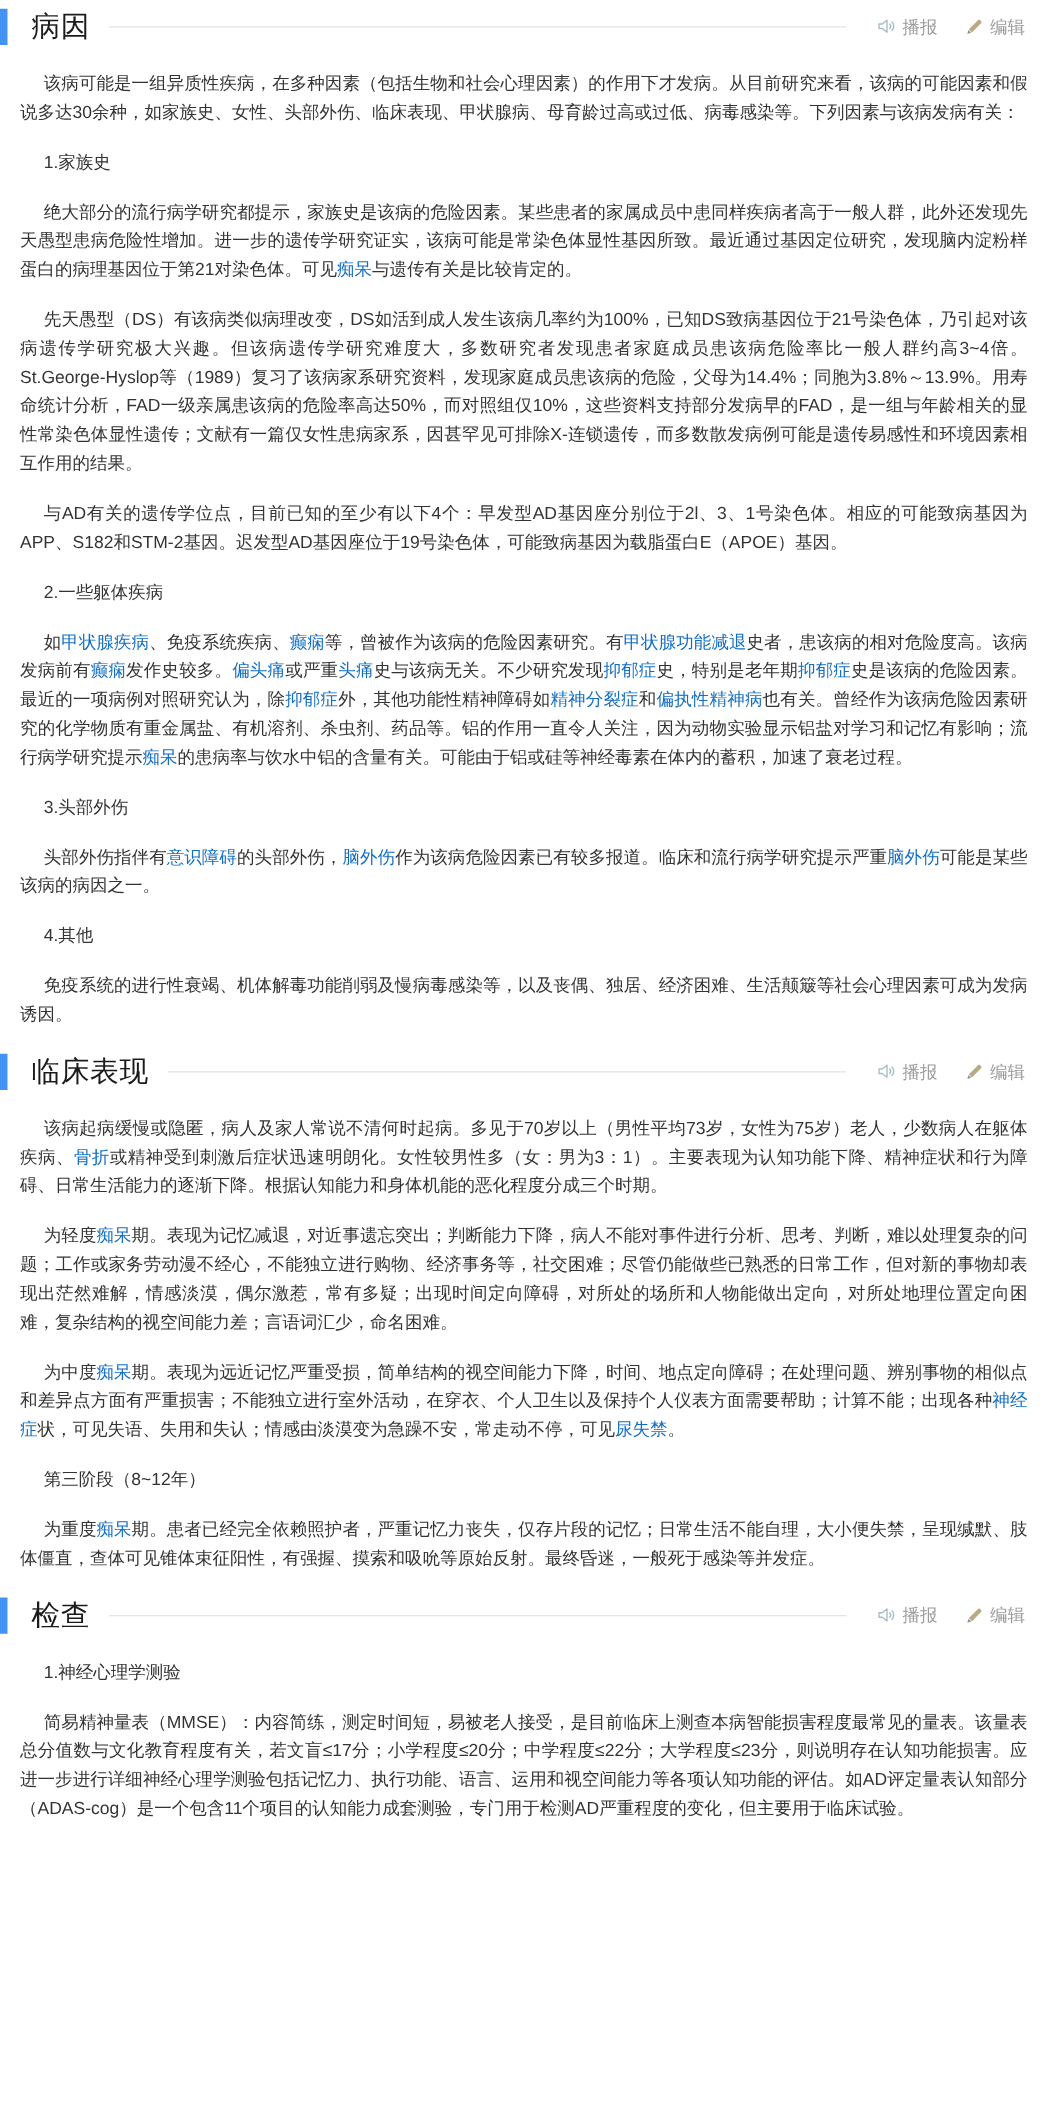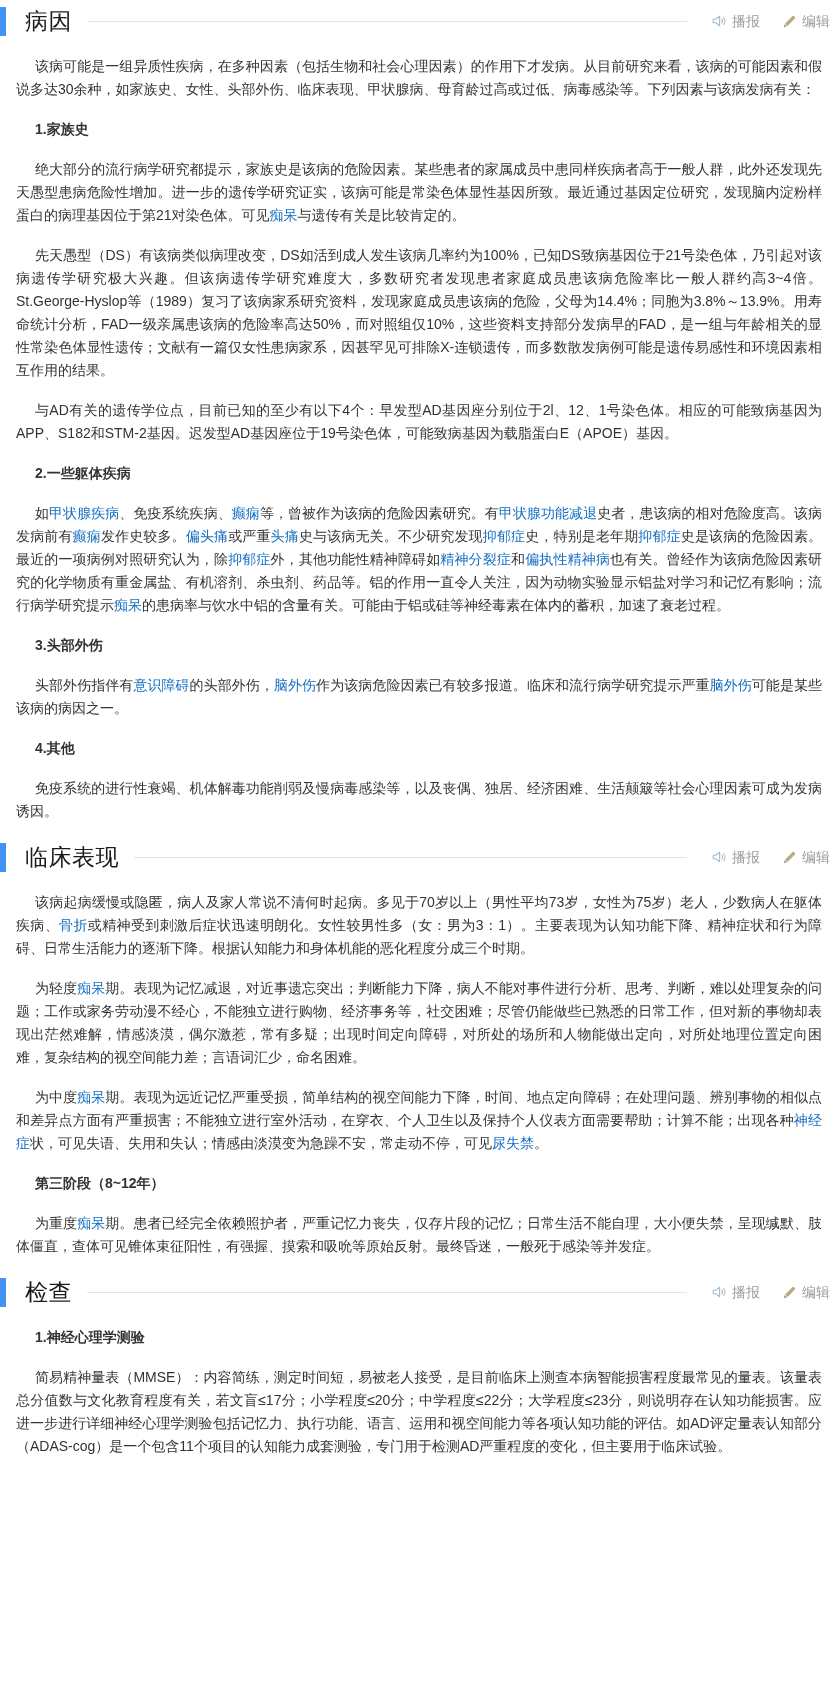--- a/index.html
+++ b/index.html
@@ -1,34 +1,34 @@
 <!DOCTYPE html>
 <html><head>
 <meta charset="utf-8">
 <style>
   html, body { margin: 0; padding: 0; background: #ffffff; }
   body { font-family: "Liberation Sans", "DejaVu Sans", sans-serif; }
   .page { width: 838px; padding-top: 4px; box-sizing: border-box; }
 
   .section { margin-bottom: 12px; }
 
-  .section-header { display: flex; align-items: center; height: 34px; padding-right: 8px; text-align: center; }
+  .section-header { display: flex; align-items: center; height: 34px; padding-right: 18px; text-align: center; }
   .bar { width: 6px; height: 29px; background: #4293f4; margin-right: 19px; flex: none; }
   .section-title { font-size: 23px; line-height: 34px; font-weight: 400; color: #1b1b1b; margin: 0; letter-spacing: 0.5px; white-space: nowrap; }
   .divider { flex: 1; height: 1px; background: #e4e4e4; margin: 0 24px 0 15px; }
 
   .action { display: flex; align-items: center; color: #9b9b9b; font-size: 14px; cursor: pointer; user-select: none; flex: none; }
   .action + .action { margin-left: 22px; }
   .action .icon { margin-right: 5px; display: block; }
   .speaker { color: #a6bdc9; }
   .action-label { line-height: 1; }
 
   .section-body { padding: 0 16px; }
   .para { font-size: 14px; line-height: 23px; color: #333333; text-align: justify; text-indent: 19px; margin: 17px 0; }
-  .subhead { font-weight: 700; }
+  .subhead { font-weight: 400; }
   .link { color: #136ec2; text-decoration: none; cursor: pointer; }
 </style>
 </head>
 <body>
 
 <div class="page" id="page">
     <section class="section">
       <div class="section-header">
         <span class="bar"></span>
         <h2 class="section-title">病因</h2>
@@ -47,21 +47,21 @@
             <path d="M2.9 10.7l2.4 2.4-3.3.9z" fill="#8f9398"></path>
           </svg>
           <span class="action-label">编辑</span>
         </span>
       </div>
       <div class="section-body">
         <div class="para">该病可能是一组异质性疾病，在多种因素（包括生物和社会心理因素）的作用下才发病。从目前研究来看，该病的可能因素和假说多达30余种，如家族史、女性、头部外伤、临床表现、甲状腺病、母育龄过高或过低、病毒感染等。下列因素与该病发病有关：</div>
         <div class="para subhead">1.家族史</div>
         <div class="para">绝大部分的流行病学研究都提示，家族史是该病的危险因素。某些患者的家属成员中患同样疾病者高于一般人群，此外还发现先天愚型患病危险性增加。进一步的遗传学研究证实，该病可能是常染色体显性基因所致。最近通过基因定位研究，发现脑内淀粉样蛋白的病理基因位于第21对染色体。可见<a class="link">痴呆</a>与遗传有关是比较肯定的。</div>
         <div class="para">先天愚型（DS）有该病类似病理改变，DS如活到成人发生该病几率约为100%，已知DS致病基因位于21号染色体，乃引起对该病遗传学研究极大兴趣。但该病遗传学研究难度大，多数研究者发现患者家庭成员患该病危险率比一般人群约高3~4倍。St.George-Hyslop等（1989）复习了该病家系研究资料，发现家庭成员患该病的危险，父母为14.4%；同胞为3.8%～13.9%。用寿命统计分析，FAD一级亲属患该病的危险率高达50%，而对照组仅10%，这些资料支持部分发病早的FAD，是一组与年龄相关的显性常染色体显性遗传；文献有一篇仅女性患病家系，因甚罕见可排除X-连锁遗传，而多数散发病例可能是遗传易感性和环境因素相互作用的结果。</div>
-        <div class="para">与AD有关的遗传学位点，目前已知的至少有以下4个：早发型AD基因座分别位于2l、12、1号染色体。相应的可能致病基因为APP、S182和STM-2基因。迟发型AD基因座位于19号染色体，可能致病基因为载脂蛋白E（APOE）基因。</div>
+        <div class="para">与AD有关的遗传学位点，目前已知的至少有以下4个：早发型AD基因座分别位于2l、3、1号染色体。相应的可能致病基因为APP、S182和STM-2基因。迟发型AD基因座位于19号染色体，可能致病基因为载脂蛋白E（APOE）基因。</div>
         <div class="para subhead">2.一些躯体疾病</div>
         <div class="para">如<a class="link">甲状腺疾病</a>、免疫系统疾病、<a class="link">癫痫</a>等，曾被作为该病的危险因素研究。有<a class="link">甲状腺功能减退</a>史者，患该病的相对危险度高。该病发病前有<a class="link">癫痫</a>发作史较多。<a class="link">偏头痛</a>或严重<a class="link">头痛</a>史与该病无关。不少研究发现<a class="link">抑郁症</a>史，特别是老年期<a class="link">抑郁症</a>史是该病的危险因素。最近的一项病例对照研究认为，除<a class="link">抑郁症</a>外，其他功能性精神障碍如<a class="link">精神分裂症</a>和<a class="link">偏执性精神病</a>也有关。曾经作为该病危险因素研究的化学物质有重金属盐、有机溶剂、杀虫剂、药品等。铝的作用一直令人关注，因为动物实验显示铝盐对学习和记忆有影响；流行病学研究提示<a class="link">痴呆</a>的患病率与饮水中铝的含量有关。可能由于铝或硅等神经毒素在体内的蓄积，加速了衰老过程。</div>
         <div class="para subhead">3.头部外伤</div>
         <div class="para">头部外伤指伴有<a class="link">意识障碍</a>的头部外伤，<a class="link">脑外伤</a>作为该病危险因素已有较多报道。临床和流行病学研究提示严重<a class="link">脑外伤</a>可能是某些该病的病因之一。</div>
         <div class="para subhead">4.其他</div>
         <div class="para">免疫系统的进行性衰竭、机体解毒功能削弱及慢病毒感染等，以及丧偶、独居、经济困难、生活颠簸等社会心理因素可成为发病诱因。</div>
       </div>
     </section>
     <section class="section">
       <div class="section-header">

